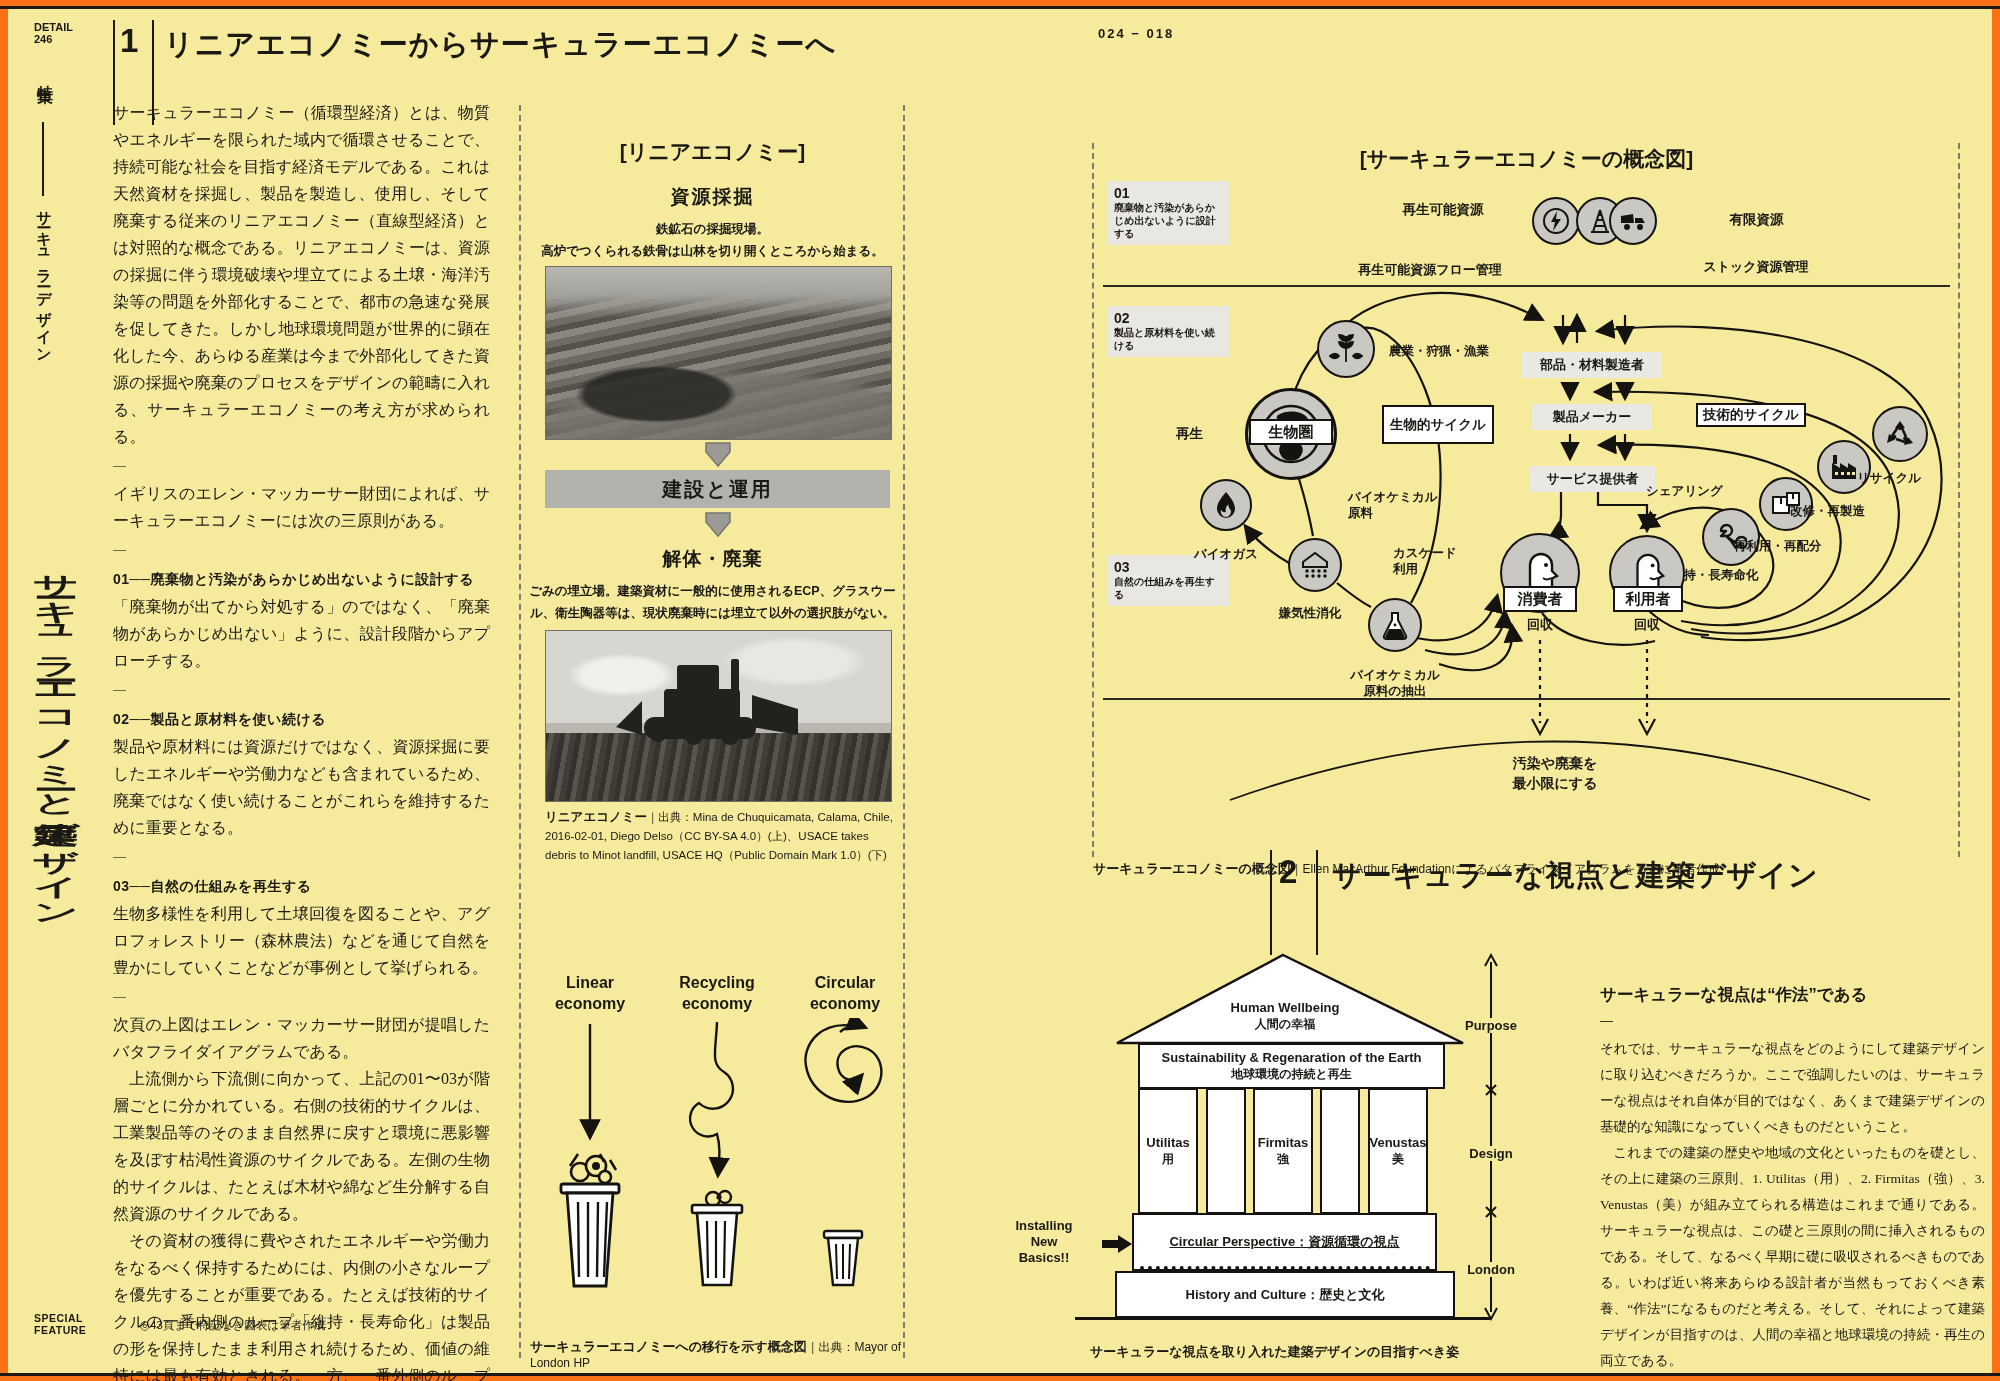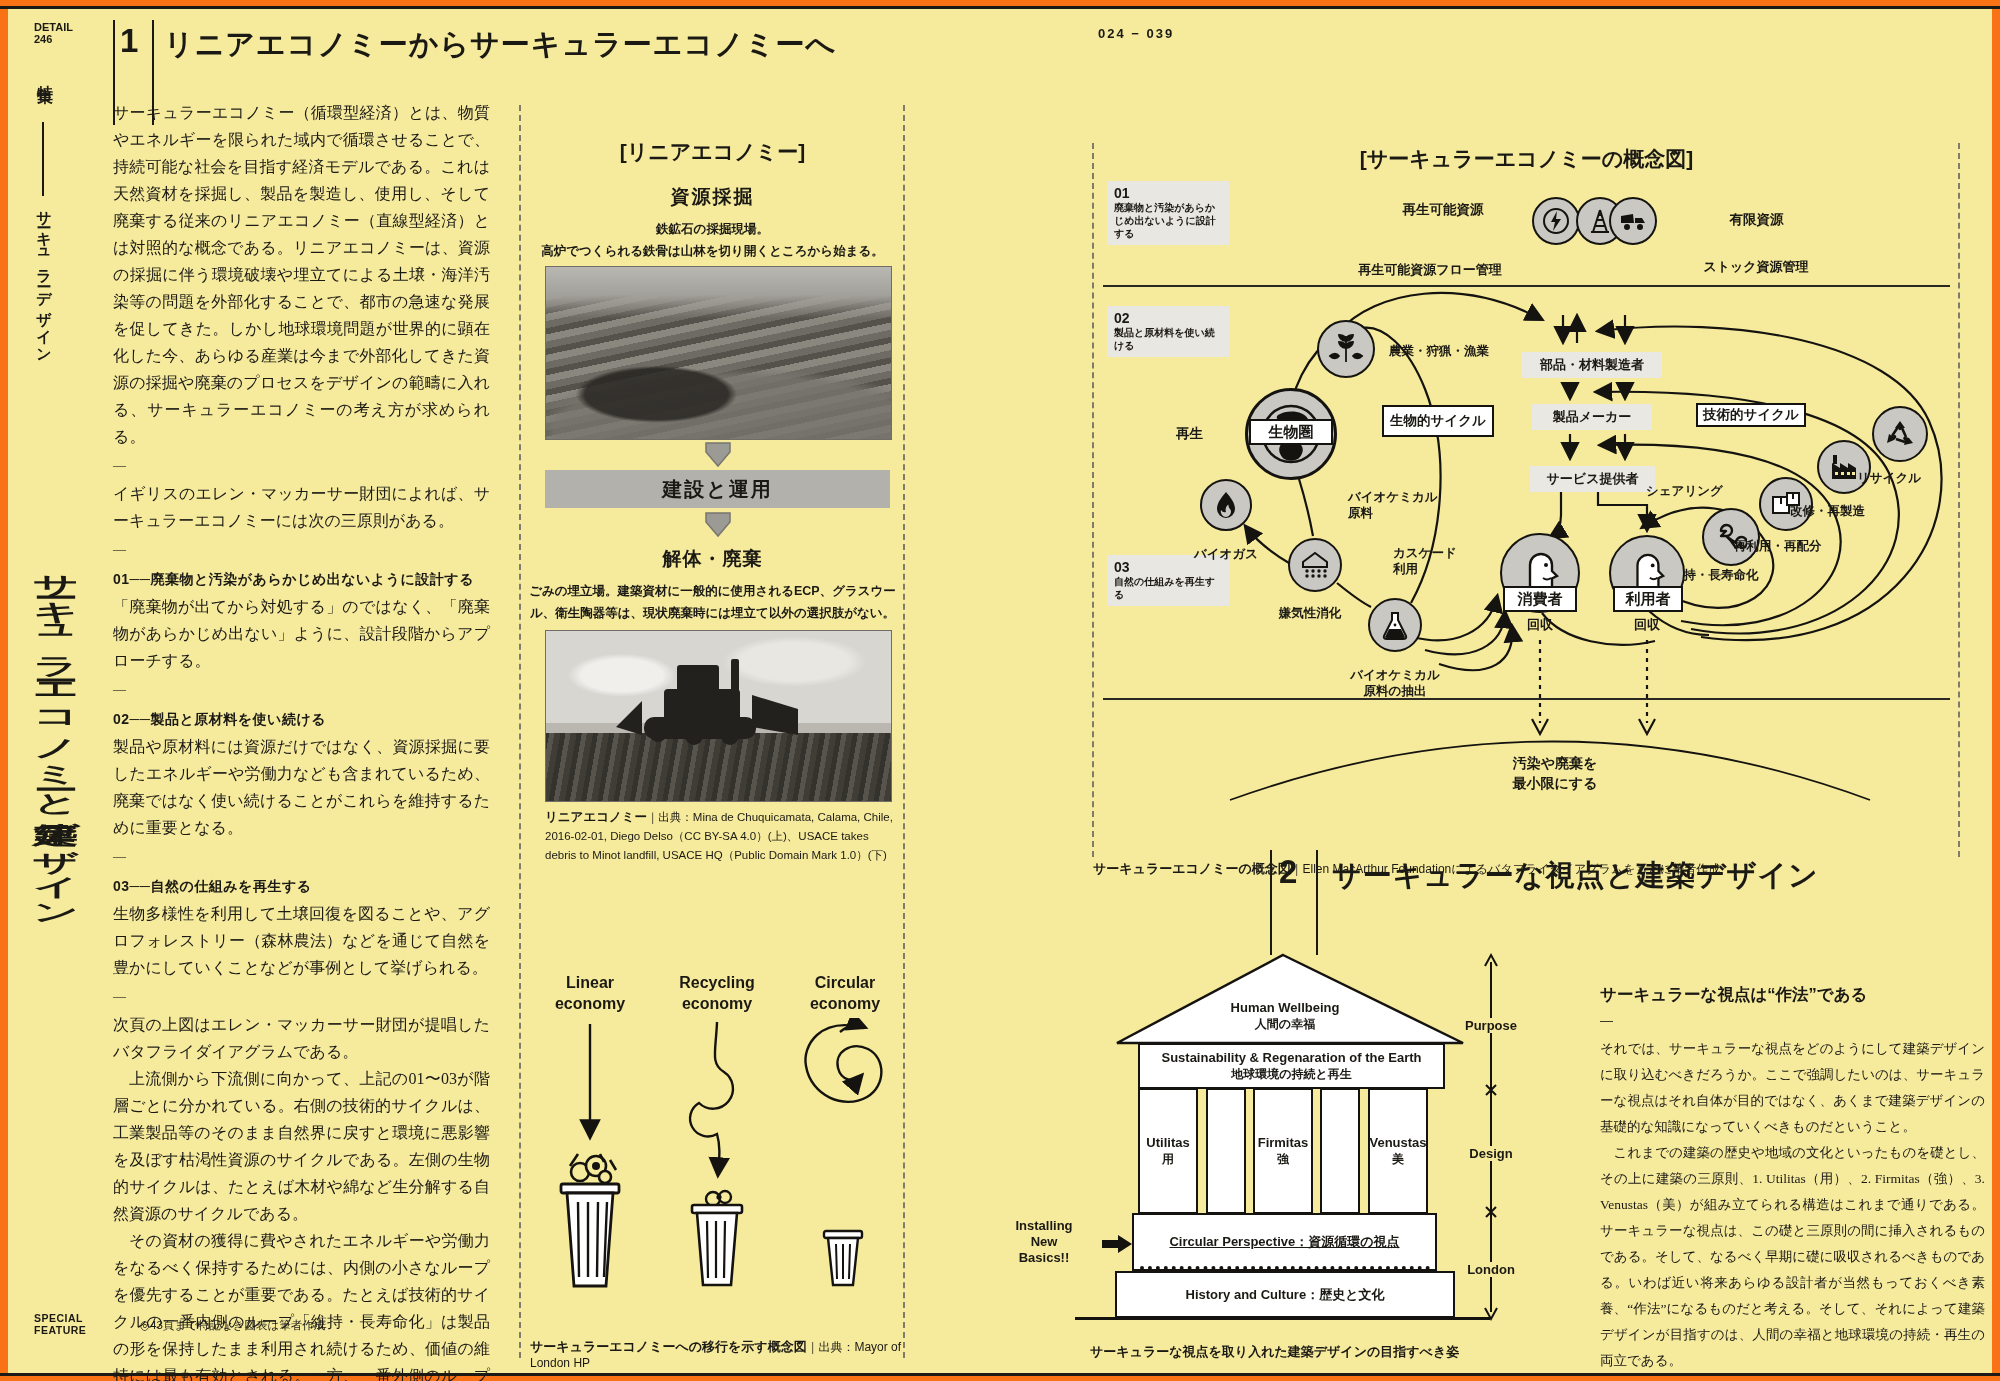--- a/index.html
+++ b/index.html
@@ -202,21 +202,21 @@
       <rect x="2" y="3" width="38" height="7" rx="2"></rect>
       <path d="M6 10 L36 10 L31 57 L11 57 Z"></path>
       <path d="M14 16 L15 51 M21 16 L21 51 M28 16 L27 51" fill="none" stroke-width="2"></path>
     </g>
   </svg>
 
   <div class="abs" style="left:530px;top:1338px;width:375px;font-size:12px;">
     <span style="font-weight:bold;font-size:13px;">サーキュラーエコノミーへの移行を示す概念図</span><span>｜出典：Mayor of London HP</span>
   </div>
 
-  <div class="abs" style="left:1098px;top:26px;font-weight:600;font-size:13px;letter-spacing:2px;">024 − 039</div>
+  <div class="abs" style="left:1098px;top:26px;font-weight:600;font-size:13px;letter-spacing:2px;">024 − 018</div>
 
   <div class="vdash" style="left:1092px;top:143px;height:714px;"></div>
   <div class="vdash" style="left:1958px;top:143px;height:714px;"></div>
 
   <div class="abs" style="left:1093px;top:143px;width:867px;height:714px;">
     <div class="abs ctr" style="left:0;top:2px;width:867px;font-weight:800;font-size:21px;">[サーキュラーエコノミーの概念図]</div>
 
     <svg class="abs" style="left:0;top:0;" width="867" height="714" viewBox="0 0 867 714">
       <defs>
         <marker id="mb" markerWidth="9" markerHeight="9" refX="7" refY="4.5" orient="auto">
@@ -307,21 +307,21 @@
     <div class="gbox" style="left:429px;top:209px;width:140px;height:26px;">
         <span>部品・材料製造者</span>
       </div>
     <div class="gbox" style="left:439px;top:261px;width:120px;height:26px;">
         <span>製品メーカー</span>
       </div>
     <div class="gbox" style="left:437px;top:323px;width:125px;height:26px;">
         <span>サービス提供者</span>
       </div>
 
-    <div class="wbox" style="left:289px;top:262px;width:112px;height:32px;font-size:13.5px;">
+    <div class="wbox" style="left:289px;top:262px;width:112px;height:39px;font-size:13.5px;">
         <span>生物的サイクル</span>
       </div>
     <div class="wbox" style="left:603px;top:260px;width:110px;height:24px;font-size:13.5px;">
         <span>技術的サイクル</span>
       </div>
 
     <div class="bcircle" style="left:224px;top:177px;width:58px;height:58px;">
       <svg width="38" height="34" viewBox="0 0 38 34">
         <g stroke="#15130f" stroke-width="1.8" fill="none">
           <path d="M19 4 V30"></path>

